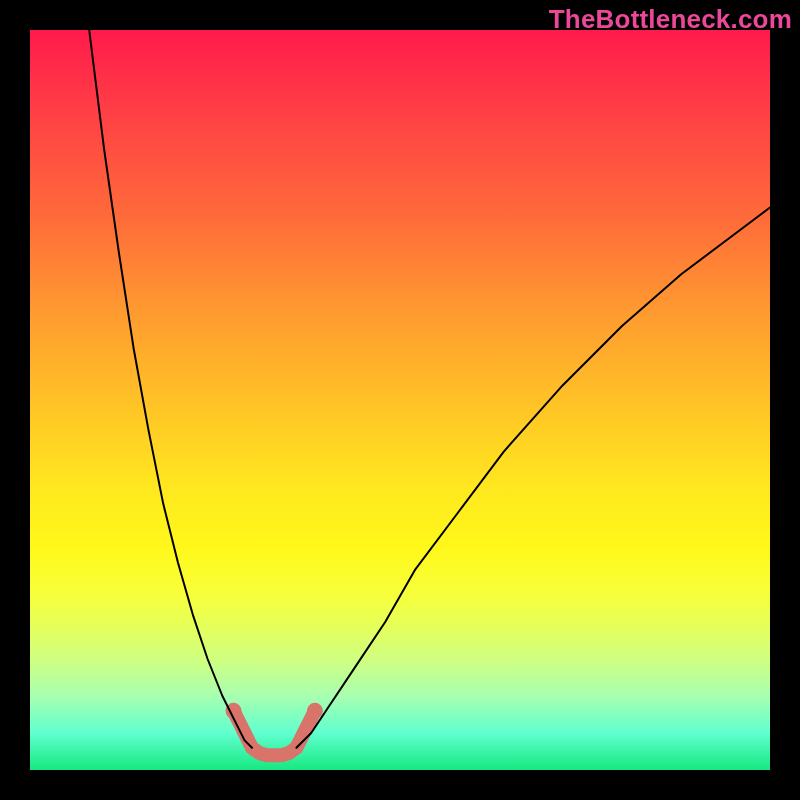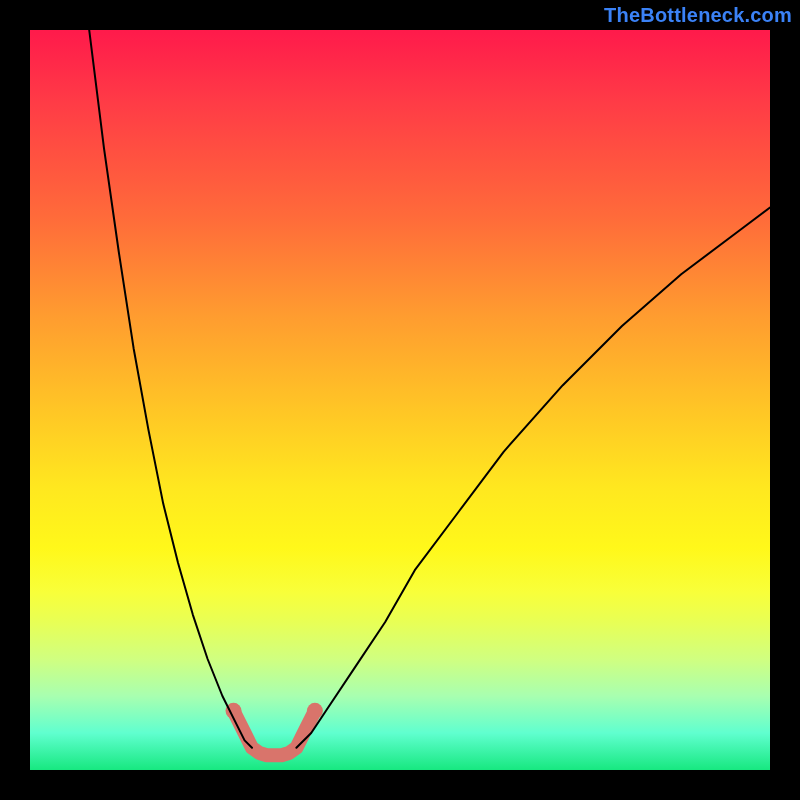--- a/index.html
+++ b/index.html
@@ -39,22 +39,22 @@
       #d0ff80 85%,
       #a8ffb0 90%,
       #60ffcf 95%,
       #17e880 100%
     );
   }
   .watermark {
     position: absolute;
     top: 4px;
     right: 8px;
-    color: #3b82f6;
-    font-size: 20px;
+    color: #ec4899;
+    font-size: 26px;
     font-weight: 600;
     letter-spacing: 0.2px;
     user-select: none;
   }
   svg.curve {
     position: absolute;
     top: 0;
     left: 0;
     width: 740px;
     height: 740px;

